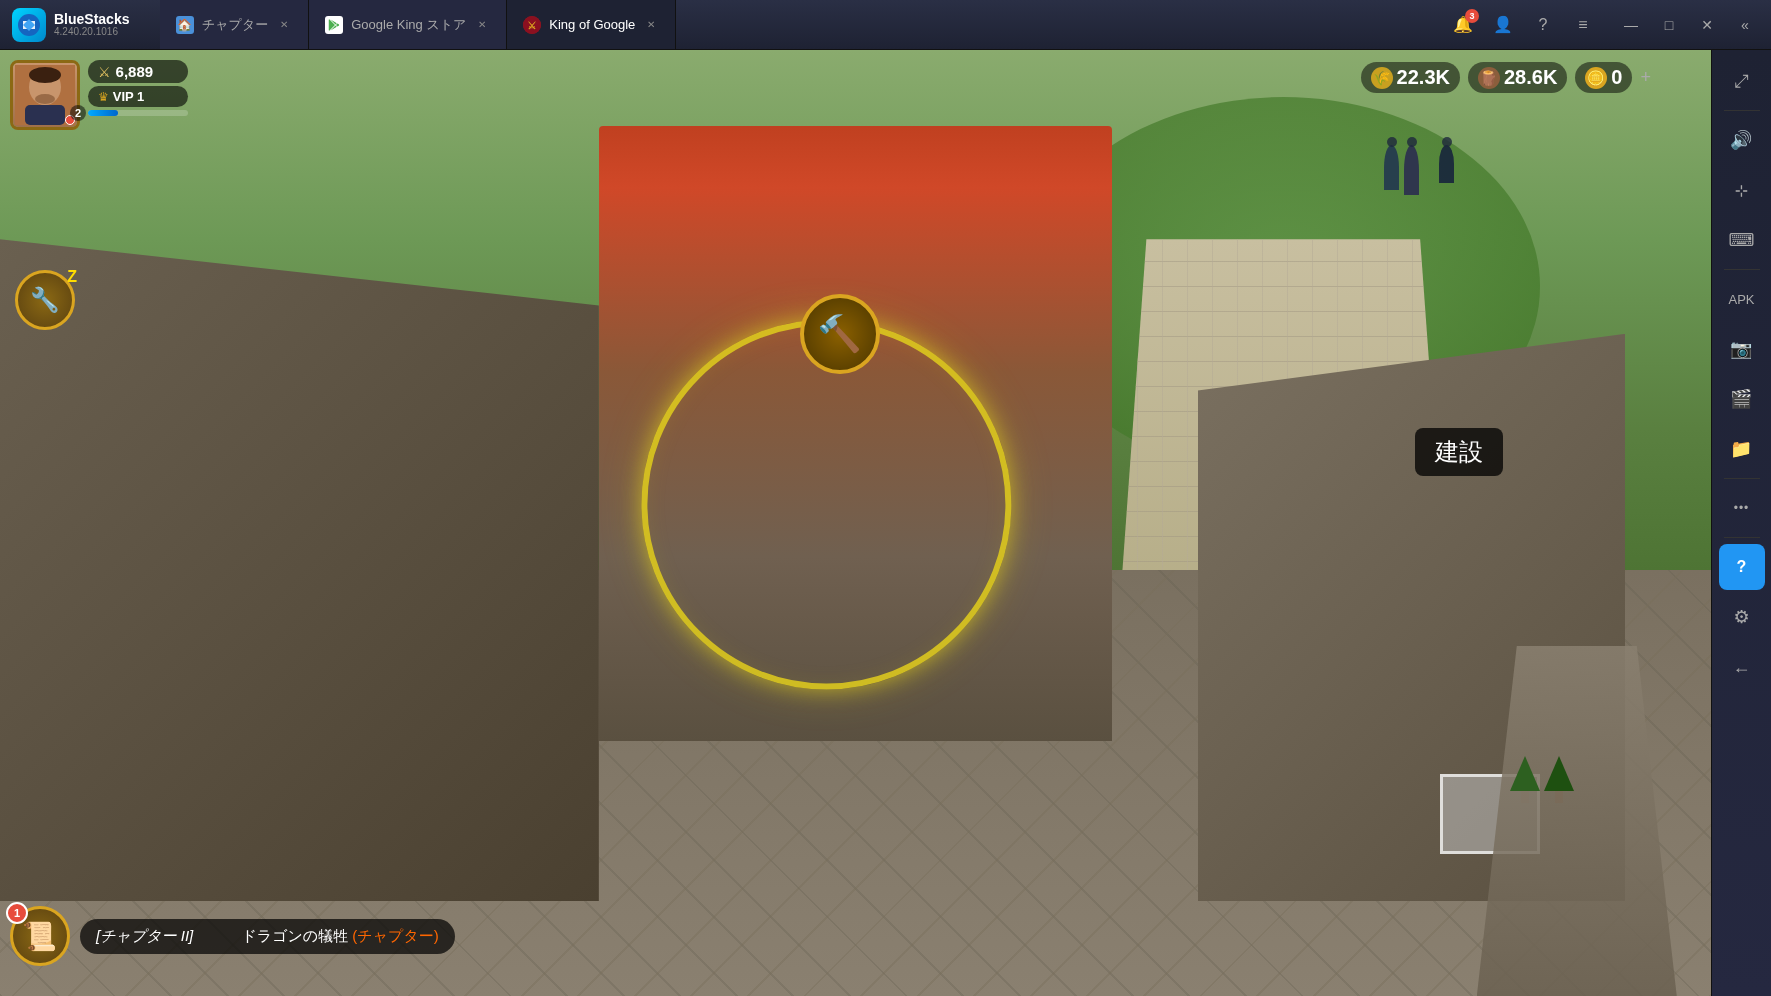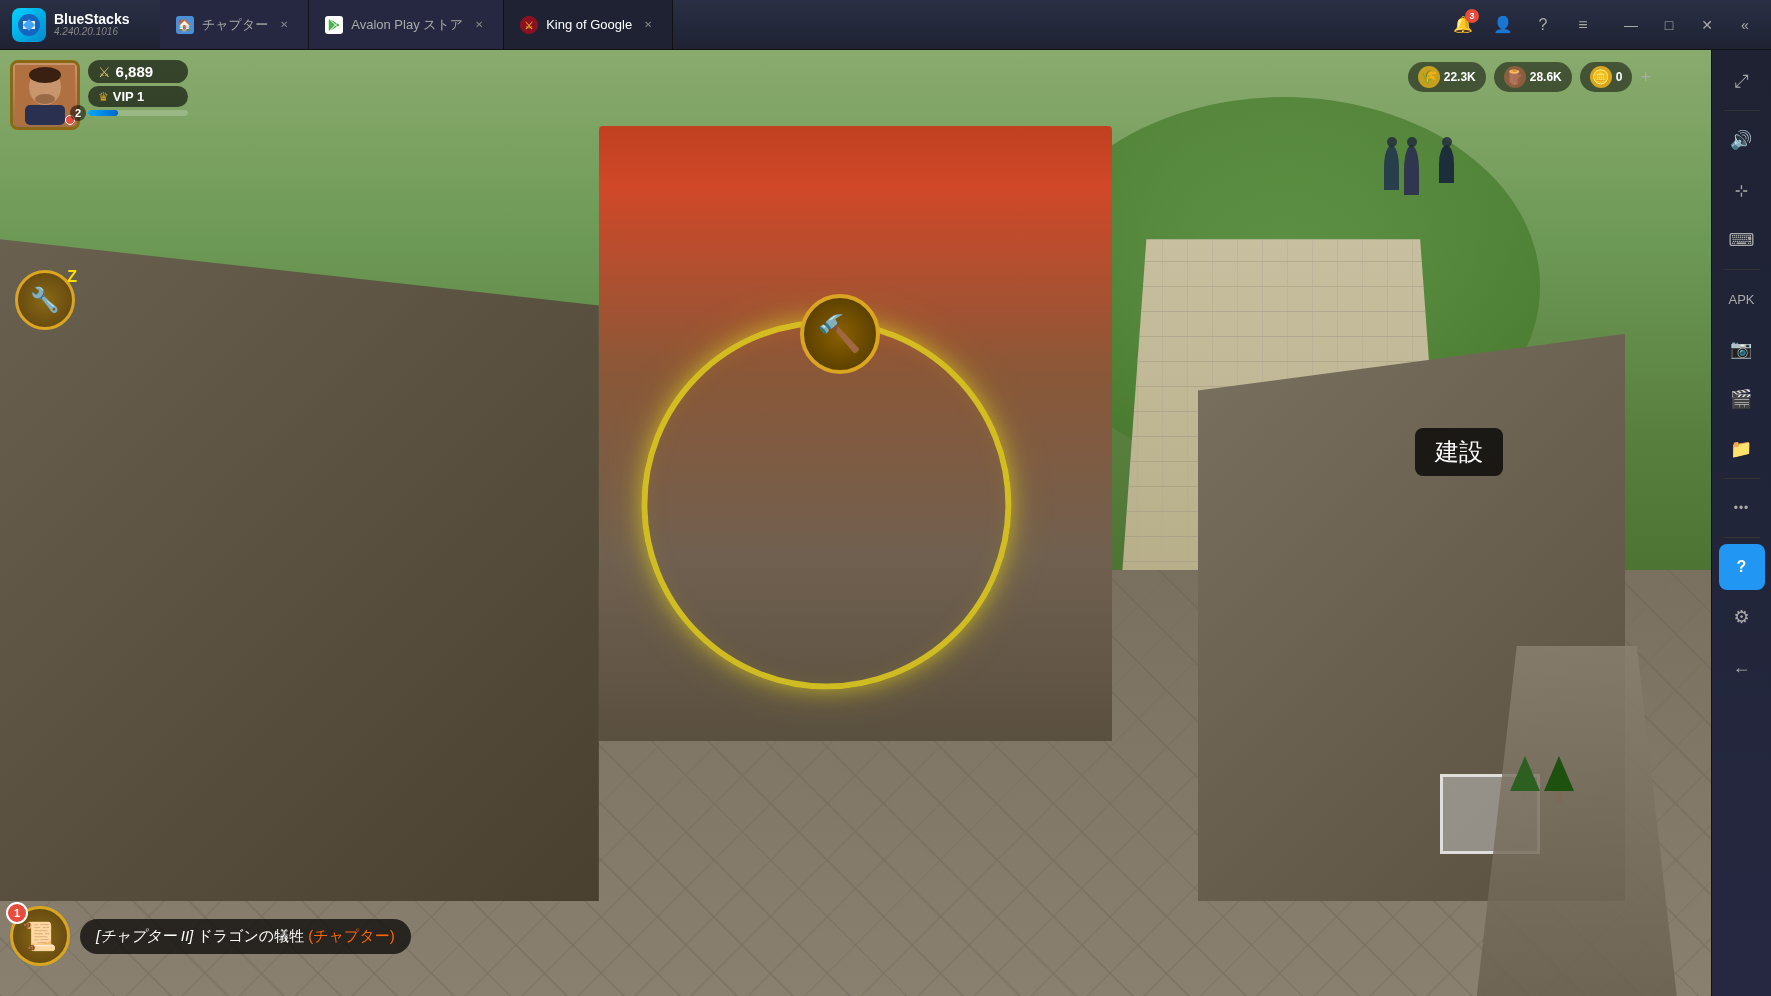--- a/index.html
+++ b/index.html
@@ -62,21 +62,20 @@
       color: #ffffff;
       font-size: 14px;
       font-weight: bold;
       line-height: 1;
     }
 
     .bs-version {
       color: #888;
       font-size: 10px;
       line-height: 1.2;
-      font-style: italic;
     }
 
     
     .tabs-container {
       display: flex;
       align-items: stretch;
       flex: 1;
       height: 100%;
     }
 
@@ -266,21 +265,21 @@
       color: white;
     }
 
     .resource-icon.gold {
       background: #DAA520;
       color: white;
     }
 
     .resource-value {
       color: white;
-      font-size: 12px;
+      font-size: 20px;
       font-weight: bold;
     }
 
     .resource-plus {
       color: #aaa;
       font-size: 18px;
       cursor: pointer;
       pointer-events: all;
     }
 
@@ -539,20 +538,21 @@
       white-space: nowrap;
     }
 
     .quest-chapter {
       color: #ffffff;
       font-style: italic;
     }
 
     .quest-title {
       color: #ffffff;
+      margin-left: 44px;
     }
 
     .quest-available {
       color: #ff6600;
     }
 
     
     .right-sidebar {
       width: 60px;
       background: linear-gradient(180deg, #1e2233 0%, #252840 100%);
@@ -844,21 +844,21 @@
         <span class="tab-label">チャプター</span>
         <span class="tab-close">✕</span>
       </div>
 
       <div class="tab">
         <div class="tab-favicon play">
           <svg width="14" height="14" viewBox="0 0 24 24">
             <path d="M3,20.5V3.5C3,2.91 3.34,2.39 3.84,2.15L13.69,12L3.84,21.85C3.34,21.6 3,21.09 3,20.5M16.81,15.12L6.05,21.34L14.54,12.85L16.81,15.12M20.16,10.81C20.5,11.08 20.75,11.5 20.75,12C20.75,12.5 20.53,12.9 20.18,13.18L17.89,14.5L15.39,12L17.89,9.5L20.16,10.81M6.05,2.66L16.81,8.88L14.54,11.15L6.05,2.66Z" fill="#4CAF50"></path>
           </svg>
         </div>
-        <span class="tab-label">Avalon Play ストア</span>
+        <span class="tab-label">Google King ストア</span>
         <span class="tab-close">✕</span>
       </div>
 
       <div class="tab active">
         <div class="tab-favicon avalon">
           <svg width="18" height="18" viewBox="0 0 18 18">
             <circle cx="9" cy="9" r="9" fill="#8B1020"></circle>
             <text x="9" y="13" text-anchor="middle" fill="#DAA520" font-size="10" font-weight="bold">⚔</text>
           </svg>
         </div>

